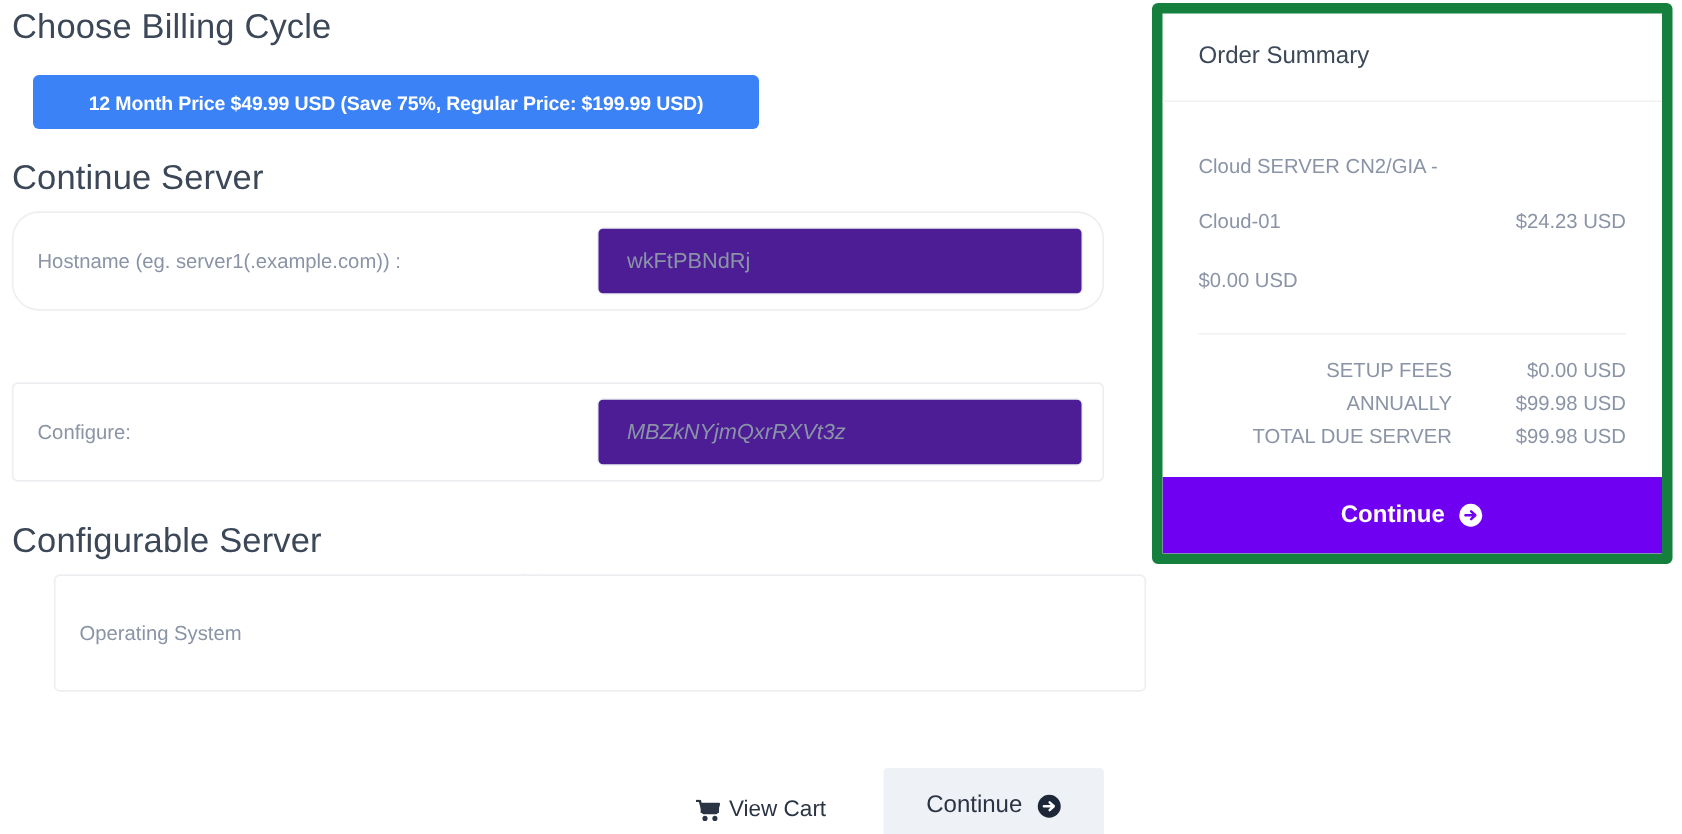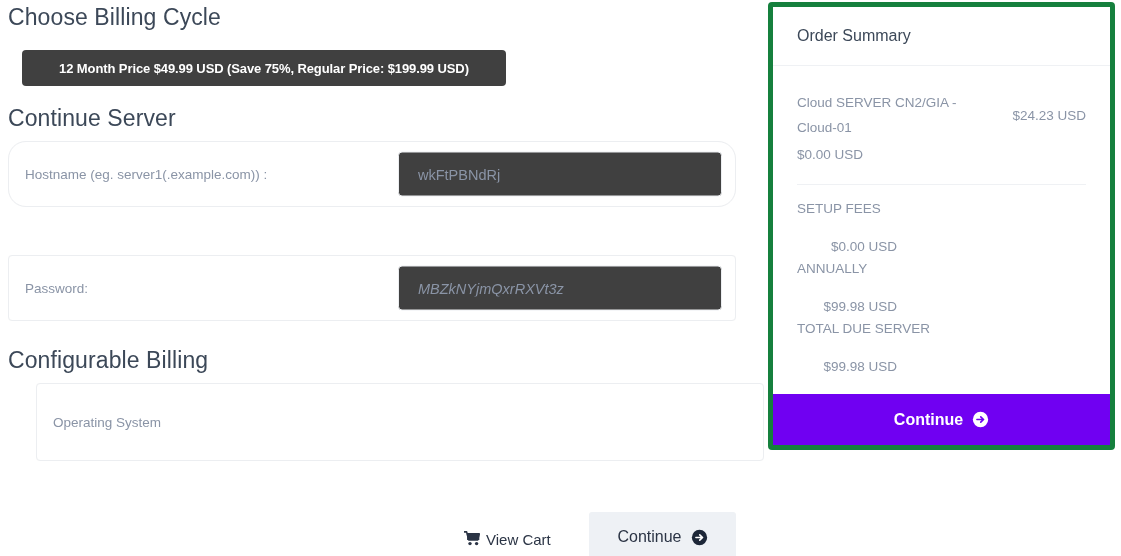--- a/index.html
+++ b/index.html
@@ -49,21 +49,21 @@
     top: 347px;
   }
 
   
   #billing-cycle-button {
     position: absolute;
     left: 22px;
     top: 50px;
     width: 484px;
     height: 36px;
-    background: #404040;
+    background: #3b82f6;
     border: none;
     border-radius: 4px;
     color: #ffffff;
     font-family: "Liberation Sans", sans-serif;
     font-size: 13px;
     font-weight: bold;
     letter-spacing: -0.1px;
     cursor: pointer;
     display: flex;
     align-items: center;
@@ -96,21 +96,21 @@
     font-size: 13.5px;
     color: #8a94a6;
     white-space: nowrap;
   }
 
   .text-input {
     position: absolute;
     top: 50%;
     transform: translateY(-50%);
     height: 45px;
-    background: #404040;
+    background: #4c1d95;
     border: 1px solid #eceef1;
     border-radius: 4px;
     box-sizing: border-box;
     font-family: "Liberation Sans", sans-serif;
     font-size: 14.5px;
     color: #8a94a6;
     padding: 0 19px;
     outline: none;
   }
   #input-hostname { left: 389px; width: 324px; }
@@ -133,21 +133,21 @@
     left: 0;
     top: 505px;
     width: 745px;
     height: 51px;
   }
   #view-cart-link {
     position: absolute;
     left: 464px;
     top: 26px;
     display: flex;
-    align-items: flex-start;
+    align-items: flex-end;
     gap: 6px;
     font-size: 15px;
     color: #2b3445;
     text-decoration: none;
     cursor: pointer;
     white-space: nowrap;
   }
   #cart-icon { width: 16px; height: 15px; display: block; }
   #continue-button-bottom {
     position: absolute;
@@ -168,21 +168,21 @@
     gap: 9px;
   }
 
   
   #order-summary-card {
     position: absolute;
     left: 768px;
     top: 2px;
     width: 347px;
     background: #ffffff;
-    border: 5px solid #15803d;
+    border: 7px solid #15803d;
     border-radius: 4px;
     box-sizing: border-box;
     overflow: hidden;
     box-shadow: 0 0 1px rgba(0,0,0,0.03);
   }
   #order-summary-header {
     height: 59px;
     border-bottom: 1px solid #eff1f4;
     display: flex;
     align-items: center;
@@ -193,24 +193,24 @@
     font-size: 16px;
     color: #3c4858;
     font-weight: 400;
   }
   #order-summary-body {
     padding: 24px 24px 0 24px;
   }
   .order-line {
     display: flex;
     justify-content: space-between;
-    align-items: center;
+    align-items: flex-end;
     font-size: 13.5px;
     color: #8a94a6;
-    line-height: 25px;
+    line-height: 37px;
     margin-bottom: 2px;
   }
   .order-line-desc {
     width: 190px;
     padding-right: 6px;
   }
   .order-line-amount {
     white-space: nowrap;
     text-align: right;
   }
@@ -223,21 +223,20 @@
     padding: 13px 24px 16px 24px;
   }
   .total-line {
     display: flex;
     justify-content: flex-end;
     align-items: baseline;
     font-size: 13.5px;
     color: #8a94a6;
     line-height: 22px;
     gap: 16px;
-    flex-direction: column;
   }
   .total-label { text-align: right; white-space: nowrap; }
   .total-amount { width: 100px; text-align: right; white-space: nowrap; }
   #continue-button-sidebar {
     display: block;
     width: 100%;
     height: 51px;
     background: #7000f2;
     border: none;
     border-radius: 0;
@@ -263,25 +262,25 @@
   <button id="billing-cycle-button">12 Month Price $49.99 USD (Save 75%, Regular Price: $199.99 USD)</button>
 
   <h2 class="section-heading" id="heading-configure-server">Continue Server</h2>
 
   <div class="form-card" id="card-hostname">
     <span class="field-label">Hostname (eg. server1(.example.com)) :</span>
     <input class="text-input" id="input-hostname" type="text" value="wkFtPBNdRj" style="">
   </div>
 
   <div class="form-card" id="card-password">
-    <span class="field-label">Password:</span>
+    <span class="field-label">Configure:</span>
     <input class="text-input" id="input-password" type="text" value="MBZkNYjmQxrRXVt3z" style="">
   </div>
 
-  <h2 class="section-heading" id="heading-configurable-options">Configurable Billing</h2>
+  <h2 class="section-heading" id="heading-configurable-options">Configurable Server</h2>
 
   <span id="annotation-os">操作系统选择</span>
 
   <div class="form-card" id="card-os">
     <span class="field-label">Operating System</span>
 
   </div>
 
   <div id="bottom-actions">
     <a id="view-cart-link" href="#">

